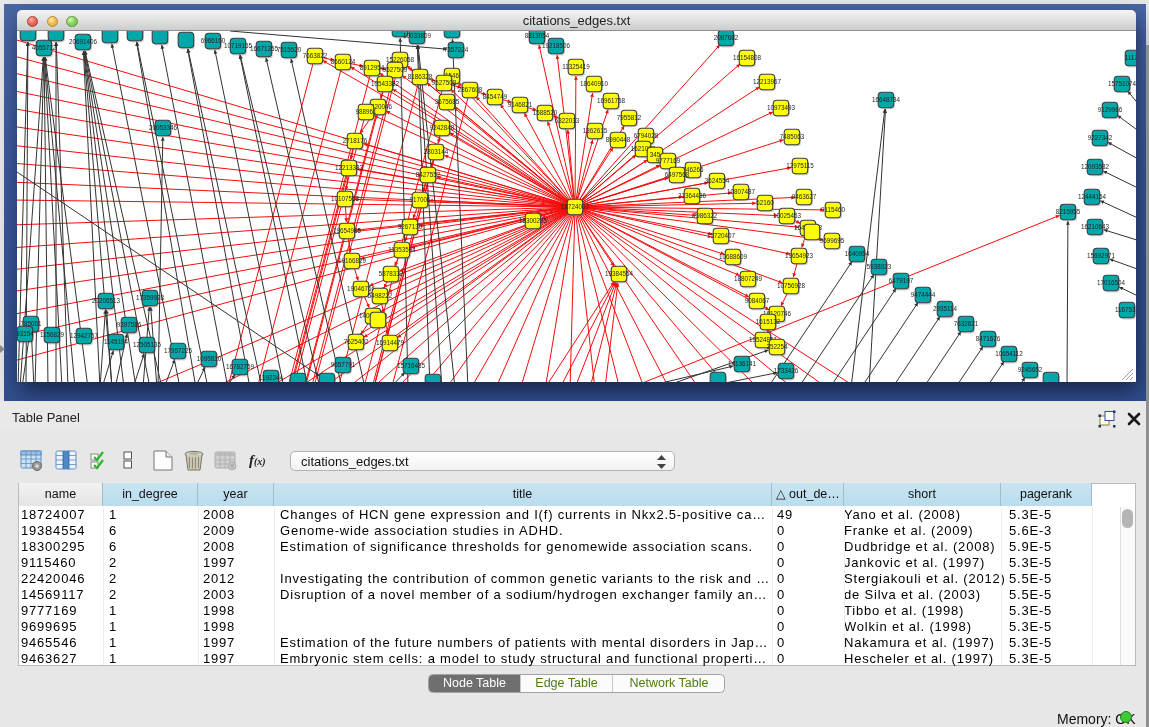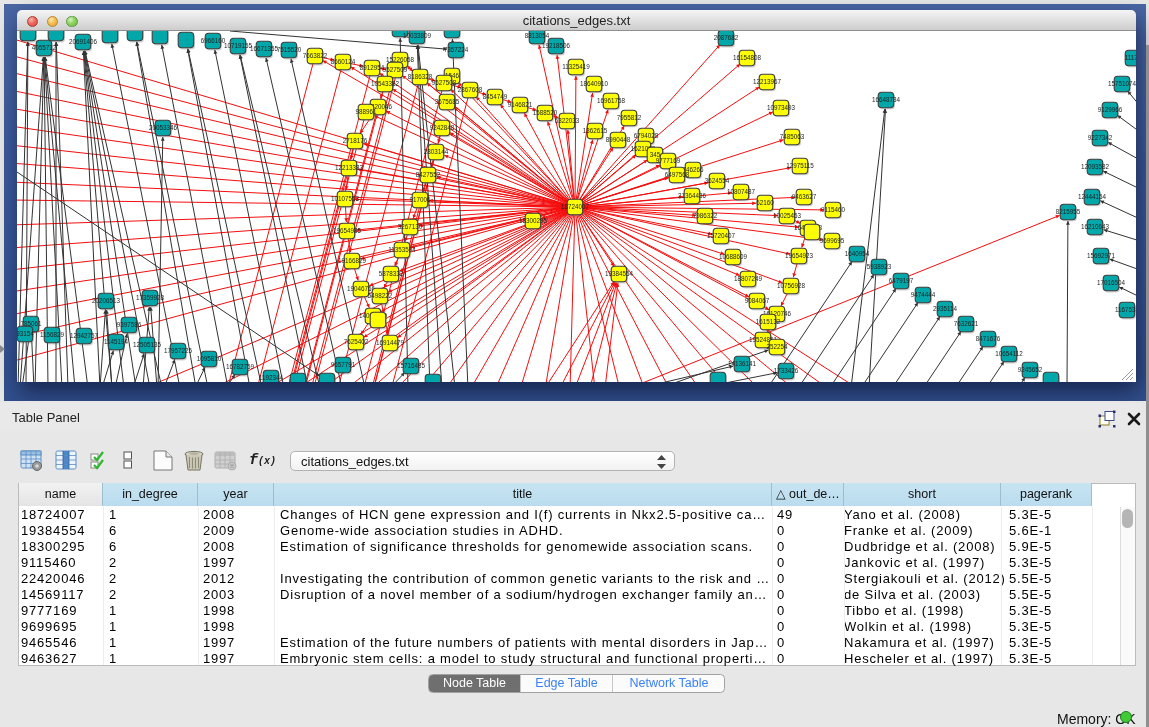--- a/index.html
+++ b/index.html
@@ -10,21 +10,21 @@
 #canvas{position:absolute;left:0;top:21px;width:1119px;height:351px;background:#fff;overflow:hidden}
 #tp{position:absolute;left:0;top:401px;width:1149px;height:326px;background:#e7e7e7}
 #tph{position:absolute;left:0px;top:403px;width:1141px;height:27px;background:#e9e9e9;font-size:13px;color:#222}
 #combo{position:absolute;left:290px;top:451px;width:385px;height:20px;background:linear-gradient(180deg,#ffffff,#f2f2f2);border:1px solid #b3b3b3;border-radius:5px;font-size:13px;color:#111;line-height:19px;padding-left:10px}
 #tablebox{position:absolute;left:18px;top:483px;width:1118px;height:183px;background:#fff;border:1px solid #bbb}
 .hc{position:absolute;top:483px;height:23px;background:linear-gradient(180deg,#c8e4f2,#b9dcee);border-right:1px solid #9fbecd;font-size:12.5px;color:#111;text-align:center;line-height:23px}
 .row{position:absolute;height:16px;width:1100px;font-size:13px;color:#000;letter-spacing:0.1px}
 .row span{position:absolute;white-space:nowrap;letter-spacing:0.8px}
 .cl{position:absolute;top:507px;height:158px;width:1px;background:#ededed}
 #tabs{position:absolute;left:428px;top:674px;width:297px;height:19px;border:1px solid #a2a2a2;border-radius:4.5px;background:#fbfbfb;font-size:12.5px}
-.seg{position:absolute;top:0;height:17px;line-height:17px;text-align:center;color:#3b82f6}
+.seg{position:absolute;top:0;height:17px;line-height:17px;text-align:center;color:#4d7c0f}
 #mem{position:absolute;left:1057px;top:711px;font-size:14px;color:#111}
 </style></head><body>
 <div id="mdi">
 <div id="win">
 <div id="tbar">
   <div class="tl" style="left:9.5px;background:radial-gradient(circle at 35% 30%,#f8b8b0,#ec6b60 45%,#d5443c);border:0.5px solid #b03c32"></div>
   <div class="tl" style="left:29.5px;background:radial-gradient(circle at 35% 30%,#fce9b2,#f5bf4f 45%,#dfa033);border:0.5px solid #b8862c"></div>
   <div class="tl" style="left:49px;background:radial-gradient(circle at 35% 30%,#d4f4c4,#8fd460 45%,#62b63e);border:0.5px solid #5d9a3c"></div>
   <div class="t">citations_edges.txt</div>
 </div>
@@ -935,21 +935,21 @@
  </g>
 
  <g transform="translate(197,3)" opacity="0.75">
   <rect x="0" y="0" width="20" height="16" rx="1.5" fill="#c9c9c9" stroke="#9a9a9a"></rect>
   <rect x="0" y="0" width="20" height="4" fill="#b0b0b0"></rect>
   <path d="M5 0V16 M10 0V16 M15 0V16 M0 8H20 M0 12H20" stroke="#9a9a9a" stroke-width="0.8"></path>
   <circle cx="17" cy="14" r="4" fill="#bbb" stroke="#999"></circle>
   <path d="M15.5 12.5 L18.5 15.5 M18.5 12.5 L15.5 15.5" stroke="#888" stroke-width="1.2"></path>
  </g>
 </svg>
-<div style="position:absolute;left:249px;top:452px;font-family:Liberation Mono, monospace;font-style:italic;font-weight:bold;font-size:15px;color:#222">f<span style="font-size:10px">(x)</span></div>
+<div style="position:absolute;left:249px;top:452px;font-family:Liberation Serif, serif;font-style:italic;font-weight:bold;font-size:15px;color:#222">f<span style="font-size:10px">(x)</span></div>
 
 <div id="combo">citations_edges.txt<svg width="11" height="14" viewBox="0 0 11 14" style="position:absolute;right:7px;top:3px">
       <path d="M5.5 0 L10 5 H1 Z" fill="#444"></path>
       <path d="M5.5 14 L10 9 H1 Z" fill="#444"></path>
     </svg></div>
 <div id="tablebox"></div>
 <div class="hc" style="left:19px;width:84px;background:linear-gradient(180deg,#f2f2f2,#e4e4e4)">name</div>
 <div class="hc" style="left:103px;width:95px">in_degree</div>
 <div class="hc" style="left:198px;width:76px">year</div>
 <div class="hc" style="left:274px;width:498px">title</div>
@@ -965,21 +965,21 @@
     <span style="left:844px;width:116px;text-align:center">Yano et al. (2008)</span>
     <span style="left:1009px">5.3E-5</span>
   </div>
 <div class="row" style="top:523px">
     <span style="left:21px">19384554</span>
     <span style="left:109px">6</span>
     <span style="left:203px">2009</span>
     <span style="left:280px;width:490px;overflow:hidden;text-overflow:ellipsis;white-space:nowrap">Genome-wide association studies in ADHD.</span>
     <span style="left:777px">0</span>
     <span style="left:844px;width:116px;text-align:center">Franke et al. (2009)</span>
-    <span style="left:1009px">5.6E-1</span>
+    <span style="left:1009px">5.6E-3</span>
   </div>
 <div class="row" style="top:539px">
     <span style="left:21px">18300295</span>
     <span style="left:109px">6</span>
     <span style="left:203px">2008</span>
     <span style="left:280px;width:490px;overflow:hidden;text-overflow:ellipsis;white-space:nowrap">Estimation of significance thresholds for genomewide association scans.</span>
     <span style="left:777px">0</span>
     <span style="left:844px;width:116px;text-align:center">Dudbridge et al. (2008)</span>
     <span style="left:1009px">5.9E-5</span>
   </div>

